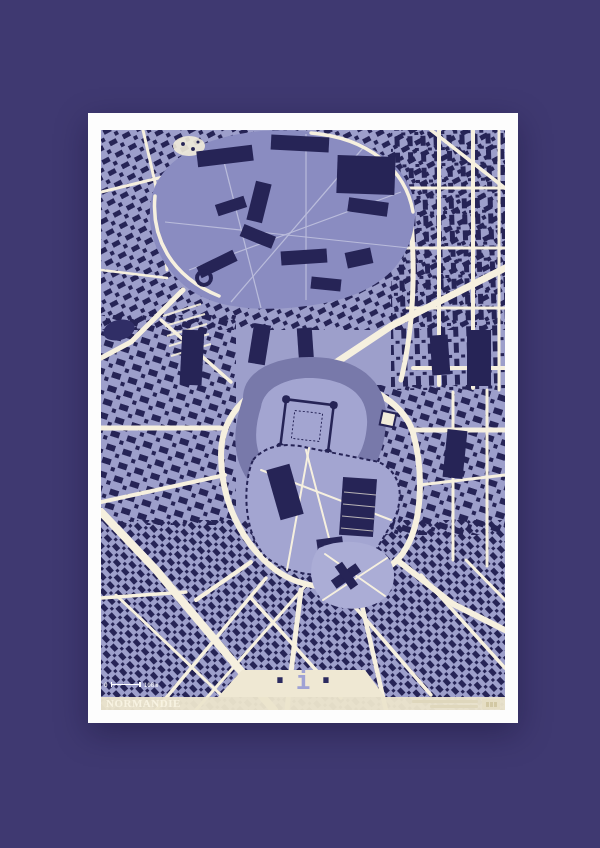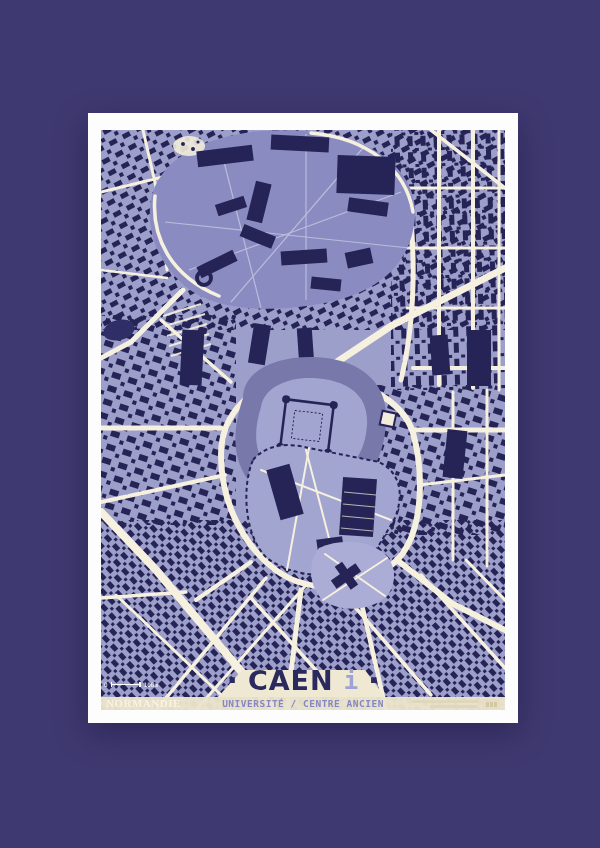--- a/index.html
+++ b/index.html
@@ -234,26 +234,24 @@
     </svg>
 
     <div class="scalebar">
       <span>0</span>
       <span class="line"></span>
       <span>100m</span>
     </div>
 
     <div class="title-row">
       <span class="title-dot">·</span>
-      <span class="title-text">CAEN</span>
       <span class="info-mark">i</span>
       <span class="title-dot">·</span>
     </div>
 
-    <div class="subtitle">UNIVERSITÉ / CENTRE ANCIEN</div>
     <div class="region">NORMANDIE</div>
 
     <div class="credits">
         <i></i>
         <i></i>
       </div>
     <div class="logo">
         <i></i>
         <i></i>
         <i></i>

